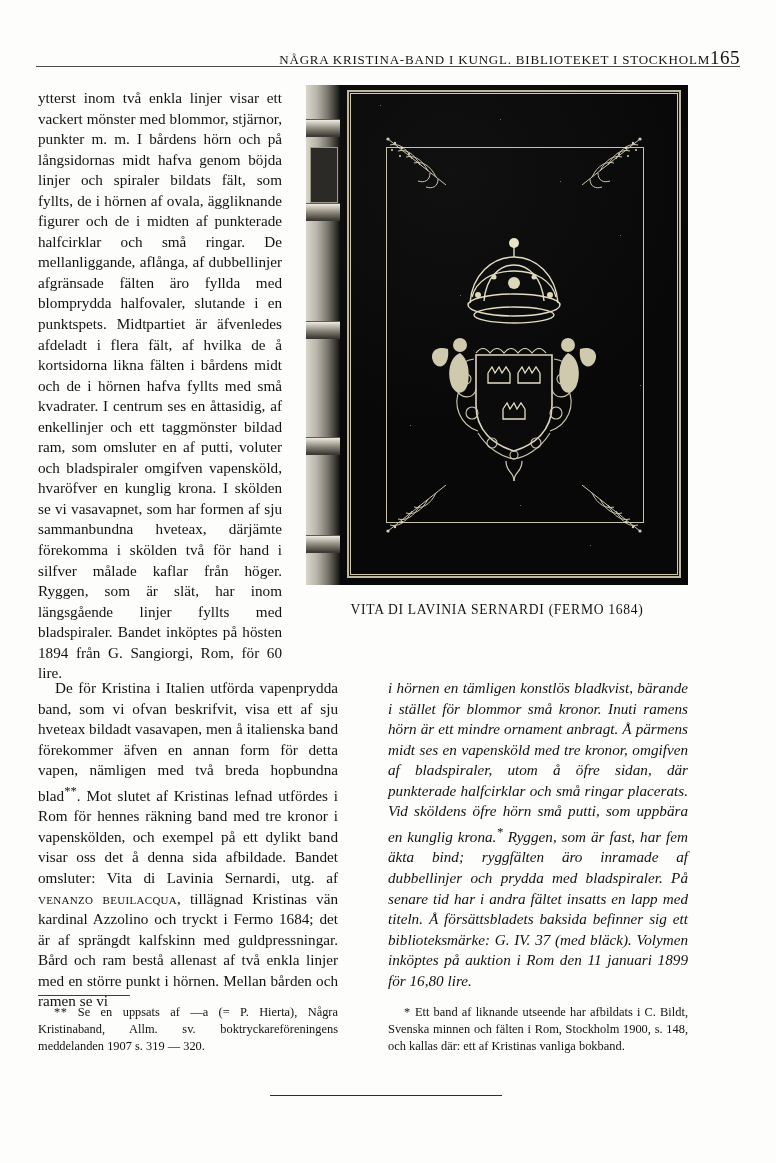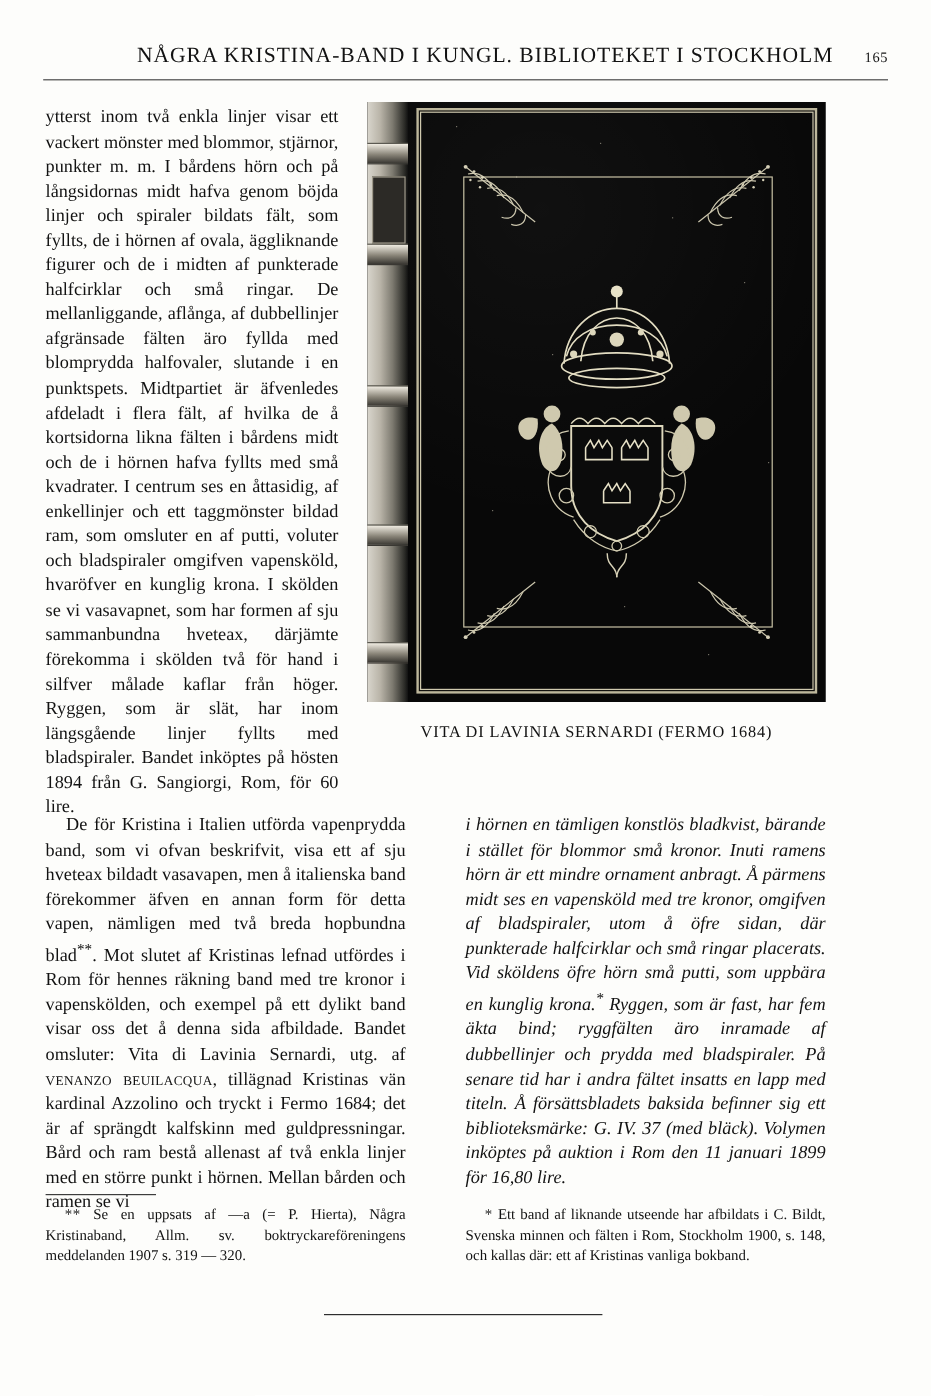--- a/index.html
+++ b/index.html
@@ -28,29 +28,29 @@
   .running-head {
     position: absolute;
     left: 36px;
     top: 36px;
     width: 704px;
     display: flex;
     align-items: baseline;
     justify-content: flex-end;
   }
   .rh-title {
-    font-size: 18px;
+    font-size: 13px;
     letter-spacing: 0.8px;
     white-space: nowrap;
     font-variant: small-caps;
     text-transform: uppercase;
+    margin-top: 16px;
   }
   .rh-folio {
-    font-size: 12px;
-    margin-left: 26px;
+    font-size: 19px;
     letter-spacing: 0.5px;
   }
   .rule-top {
     position: absolute;
     left: 36px;
     top: 66px;
     width: 704px;
     height: 1px;
     background: #4a4a4a;
   }

